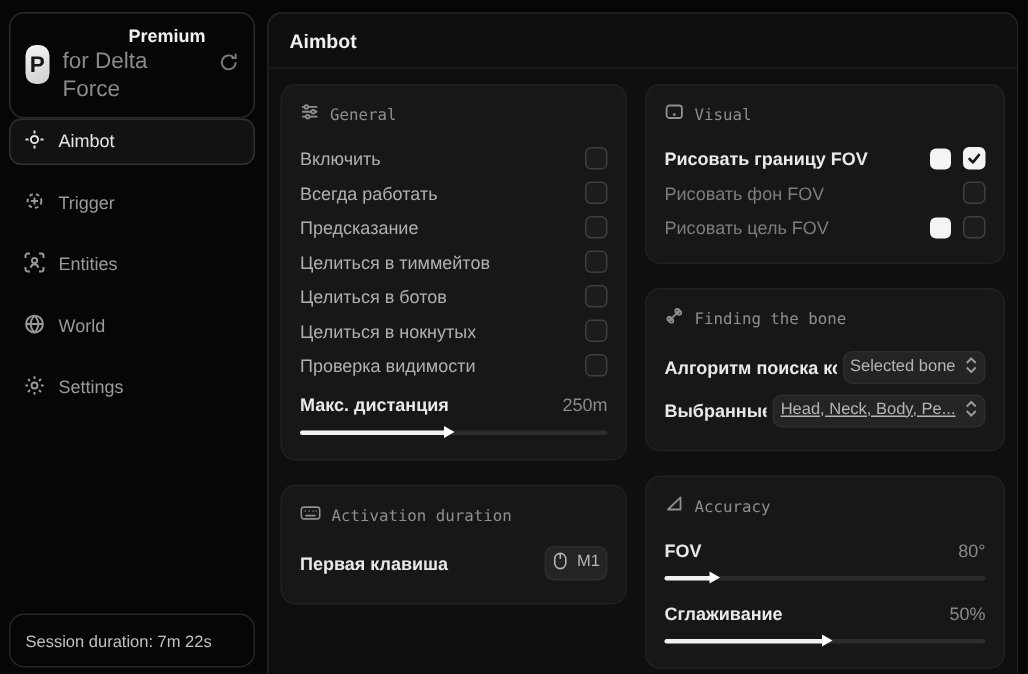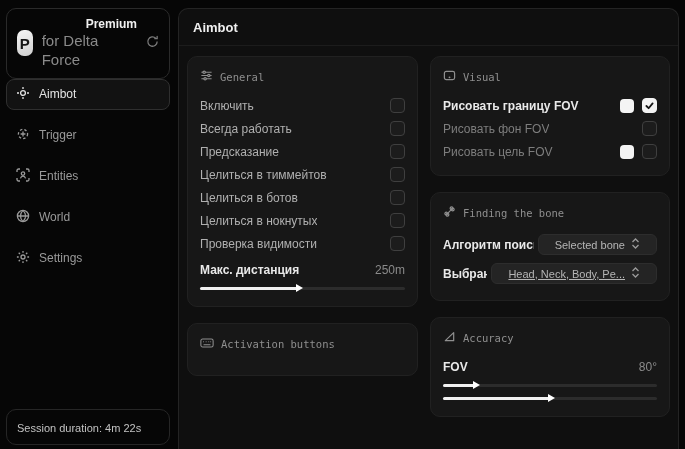--- a/index.html
+++ b/index.html
@@ -104,23 +104,23 @@
     position:absolute; top:4px; left:0; height:3px;
     background:#f1f1f1; border-radius:2px;
   }
   .slider .thumb {
     position:absolute; top:1px; width:0; height:0; margin-left:-2px;
     border-top:4.5px solid transparent; border-bottom:4.5px solid transparent;
     border-left:7px solid #ffffff;
   }
 
   .chip {
-    display:flex; align-items:center; gap:6px;
+    display:flex; gap:6px;
     background:#242424; border:1px solid #2d2d2d; border-radius:6px;
-    padding:3px 16px; font-size:11px; color:#b5b5b5; cursor:pointer;
+    padding:3px 4px; font-size:11px; color:#b5b5b5; cursor:pointer;
     flex-shrink:0; white-space:nowrap;
   }
   .chip svg { flex-shrink:0; }
   .bone-row .row-label { flex:1; }
 </style>
 </head>
 <body>
 
 <div class="app">
 
@@ -178,21 +178,21 @@
         <span>
           <svg width="14" height="14" viewBox="0 0 14 14" fill="none" stroke="currentColor" stroke-width="1.3">
             <circle cx="7" cy="7" r="2"></circle>
             <path d="M7 .9v1.8M7 11.3v1.8M.9 7h1.8M11.3 7h1.8M2.7 2.7l1.3 1.3M10 10l1.3 1.3M11.3 2.7 10 4M4 10l-1.3 1.3"></path>
           </svg></span>
         <span>Settings</span>
       </div>
     </div>
 
     <div class="session-card">
-      <span>Session duration: 4m 22s</span>
+      <span>Session duration: 7m 22s</span>
     </div>
   </div>
 
   <div class="main">
     <div class="main-titlebar">
       <div class="main-title">Aimbot</div>
     </div>
 
     <div class="columns">
 
@@ -250,23 +250,34 @@
           </div>
         </div>
 
         <div class="panel">
           <div class="panel-head">
             <span>
               <svg width="14" height="12" viewBox="0 0 16 12" fill="none" stroke="#8f8f8f" stroke-width="1.2">
                 <rect x="1" y="1.5" width="14" height="9" rx="2"></rect>
                 <path d="M4 4.5h.01M7 4.5h.01M10 4.5h.01M12.2 4.5h.01M4.5 8h7" stroke-linecap="round"></path>
               </svg></span>
-            <span class="ptitle">Activation buttons</span>
-          </div>
-
+            <span class="ptitle">Activation duration</span>
+          </div>
+
+          <div class="row" style="min-height:27px;">
+            <span class="row-label bright">Первая клавиша</span>
+            <span class="chip">
+              <span>
+                <svg width="11" height="12" viewBox="0 0 10 13" fill="none" stroke="#b5b5b5" stroke-width="1.1">
+                  <rect x="1" y="1" width="8" height="11" rx="4"></rect>
+                    <path d="M5 1v4"></path>
+                </svg></span>
+              <span>M1</span>
+            </span>
+          </div>
         </div>
       </div>
 
       <div class="col">
 
         <div class="panel">
           <div class="panel-head">
             <span>
               <svg width="13" height="13" viewBox="0 0 14 14" fill="none" stroke="#8f8f8f" stroke-width="1.3">
                 <rect x="1.5" y="2.5" width="11" height="9" rx="2"></rect>
@@ -348,20 +359,24 @@
           <div class="row">
             <span class="row-label bright">FOV</span>
             <span class="row-value">80°</span>
           </div>
           <div class="slider">
             <div class="track"></div>
             <div class="fill" style="width: 15%;"></div>
             <div class="thumb" style="left: 15%;"></div>
           </div>
 
+          <div class="row" style="margin-top:8px;">
+            <span class="row-label bright">Сглаживание</span>
+            <span class="row-value">50%</span>
+          </div>
           <div class="slider">
             <div class="track"></div>
             <div class="fill" style="width: 50%;"></div>
             <div class="thumb" style="left: 50%;"></div>
           </div>
         </div>
 
       </div>
     </div>
   </div>

